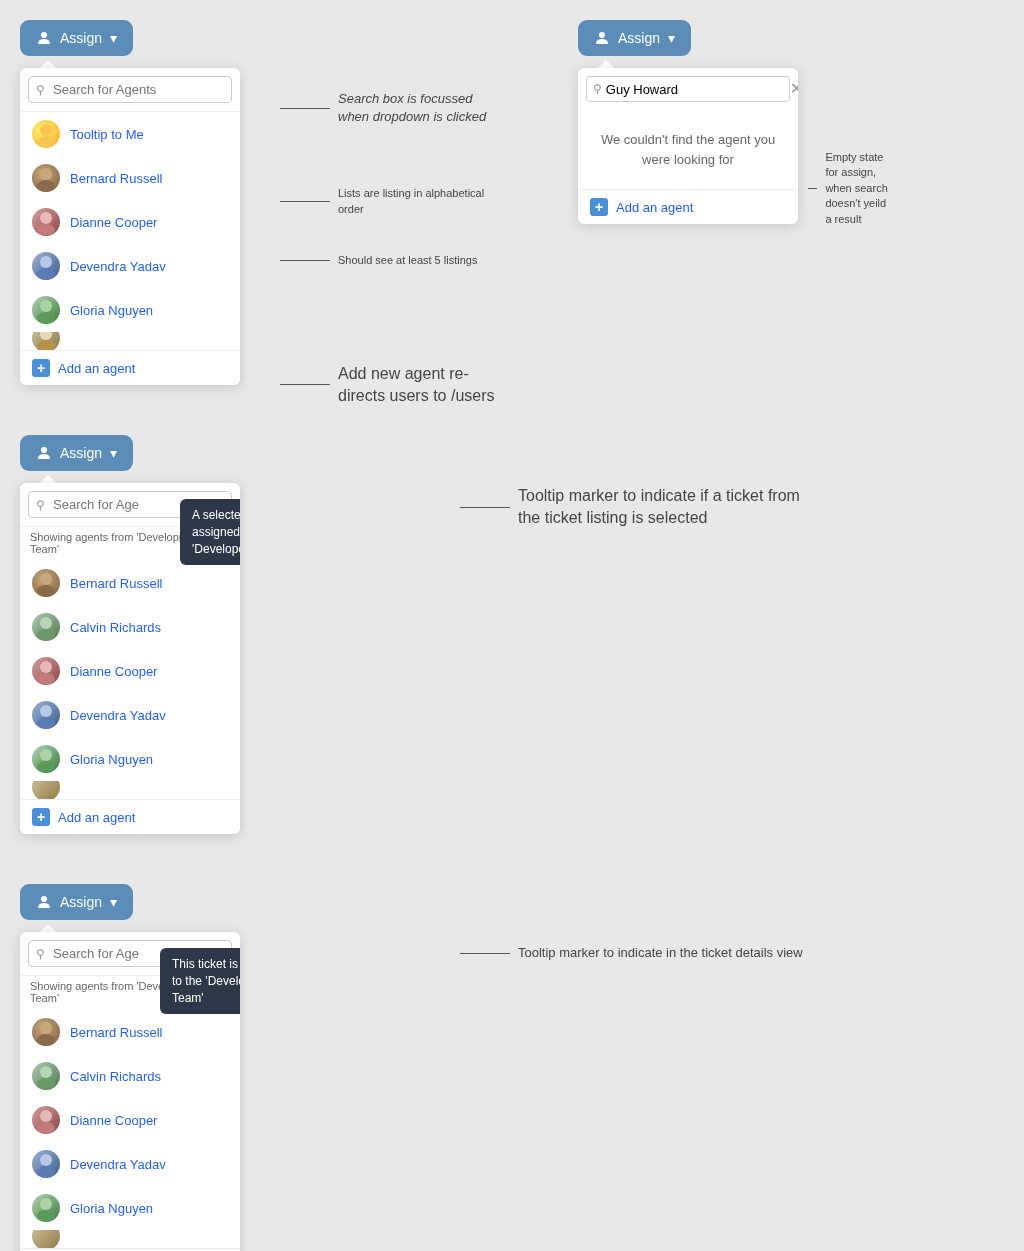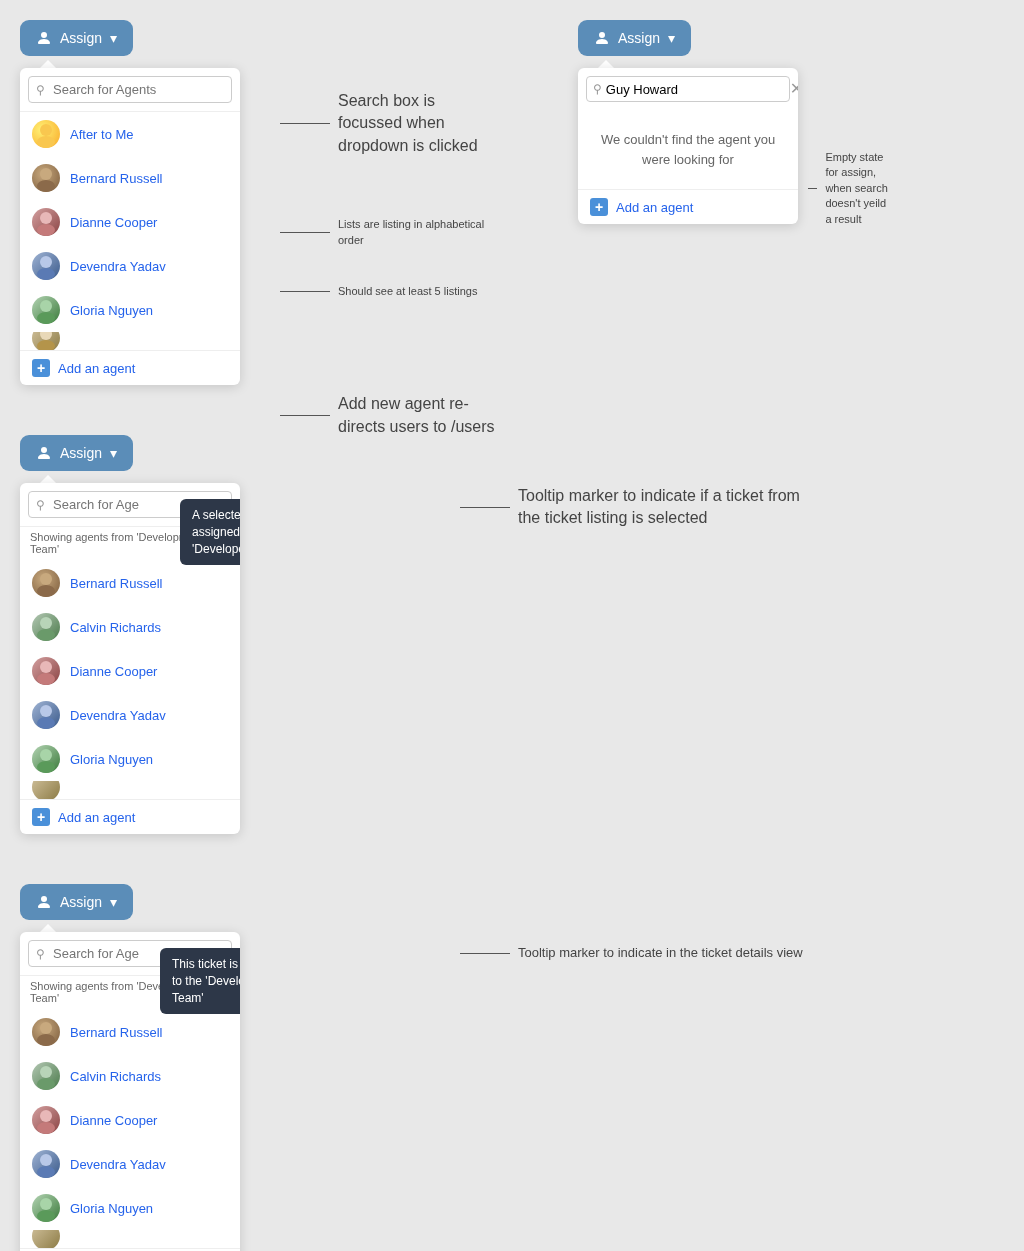--- a/index.html
+++ b/index.html
@@ -258,21 +258,21 @@
 
         <div class="agent-list">
 
           <a class="agent-item" href="#">
             <div class="avatar av-me">
               <svg viewBox="0 0 28 28" width="28" height="28">
                   <circle cx="14" cy="10" r="6" fill="#f9c74f"></circle>
                   <ellipse cx="14" cy="22" rx="9" ry="6" fill="#f9c74f"></ellipse>
                 </svg>
             </div>
-            <span>After to Me</span>
+            <span>Tooltip to Me</span>
           </a>
 
           <a class="agent-item" href="#">
             <div class="avatar" style="background: radial-gradient(circle at 40% 35%, #c8a97e, #7a5a3a);">
               <svg viewBox="0 0 28 28" width="28" height="28">
                   <circle cx="14" cy="10" r="6" fill="#c8a97e"></circle>
                   <ellipse cx="14" cy="22" rx="9" ry="6" fill="#8b6a4a"></ellipse>
                 </svg>
             </div>
             <span>Bernard Russell</span>
@@ -322,21 +322,21 @@
           <div class="plus-icon">+</div>
           <span>Add an agent</span>
         </div>
       </div>
     </div>
 
     <div style="margin-left:40px; position:relative; top:70px;">
 
       <div style="display:flex; align-items:center; gap:8px; margin-bottom:60px;">
         <div style="width:50px; height:1px; background:#555;"></div>
-        <div style="font-size:16px; color:#444; line-height:1.4; max-width:160px;">Search box is focussed when dropdown is clicked</div>
+        <div style="font-size:13px; color:#444; line-height:1.4; max-width:160px;font-style:italic;">Search box is focussed when dropdown is clicked</div>
       </div>
 
       <div style="display:flex; align-items:center; gap:8px; margin-bottom:36px;">
         <div style="width:50px; height:1px; background:#555;"></div>
         <div style="font-size:11px; color:#444; line-height:1.4; max-width:160px;">Lists are listing in alphabetical order</div>
       </div>
 
       <div style="display:flex; align-items:center; gap:8px; margin-bottom:94px;">
         <div style="width:50px; height:1px; background:#555;"></div>
         <div style="font-size:11px; color:#444; line-height:1.4; max-width:160px;">Should see at least 5 listings</div>

